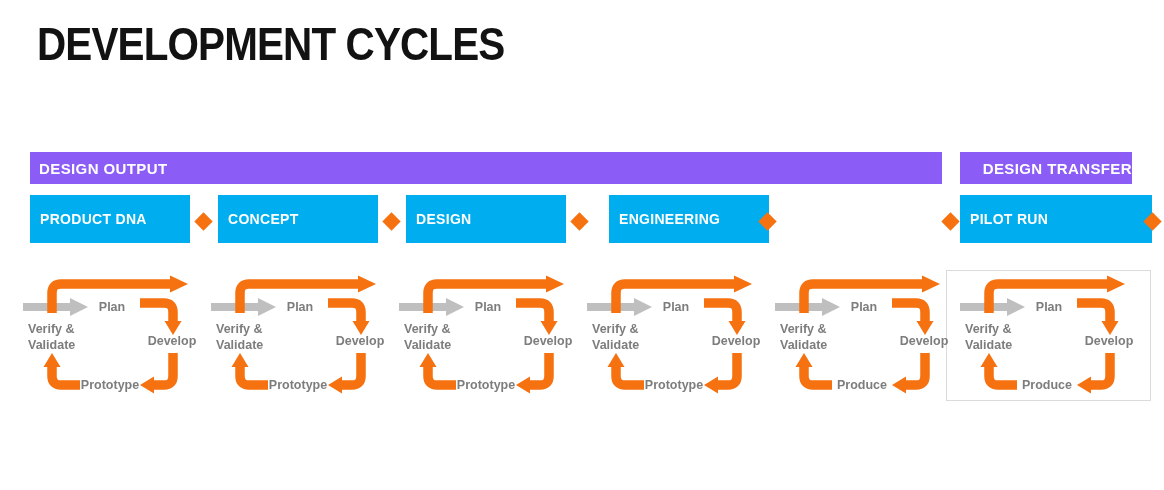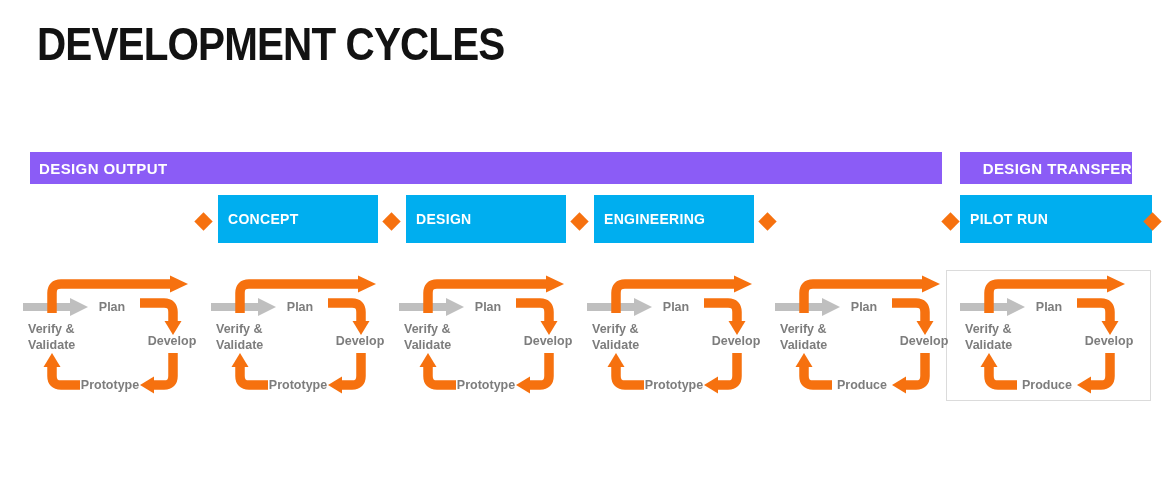--- a/index.html
+++ b/index.html
@@ -20,21 +20,21 @@
   .band.b1{left:30px;width:912px;}
   .band.b2{left:960px;width:172px;justify-content:flex-end;}
   .stage{
     position:absolute;top:195px;height:48px;background:#00AEEF;
     display:flex;align-items:center;box-sizing:border-box;padding:0 8px 0 10px;
   }
   .stage span{color:#ffffff;font-weight:bold;font-size:14px;letter-spacing:.3px;line-height:16px;}
   .s1{left:30px;width:160px;}
   .s2{left:218px;width:160px;}
   .s3{left:406px;width:160px;}
-  .s4{left:594px;width:160px;}
+  .s4{left:609px;width:160px;}
   .s5{left:782px;width:160px;}
   .s6{left:960px;width:192px;}
   .diamond{
     position:absolute;top:215px;width:13px;height:13px;background:#F6710F;
     transform:rotate(45deg);
   }
   .d1{left:197px;} .d2{left:385px;} .d3{left:573px;}
   .d4{left:761px;} .d5{left:944px;} .d6{left:1146px;}
   .panel{
     position:absolute;left:946px;top:270px;width:203px;height:129px;
@@ -57,20 +57,23 @@
 
   <h1 class="title">DEVELOPMENT CYCLES</h1>
 
   <div class="band b1">
     <span>DESIGN OUTPUT</span>
   </div>
   <div class="band b2">
     <span>DESIGN TRANSFER</span>
   </div>
 
+  <div class="stage s1">
+    <span>PRODUCT DNA</span>
+  </div>
   <div class="stage s2">
     <span>CONCEPT</span>
   </div>
   <div class="stage s3">
     <span>DESIGN</span>
   </div>
   <div class="stage s4">
     <span>ENGINEERING</span>
   </div>
   <div class="stage s6">

